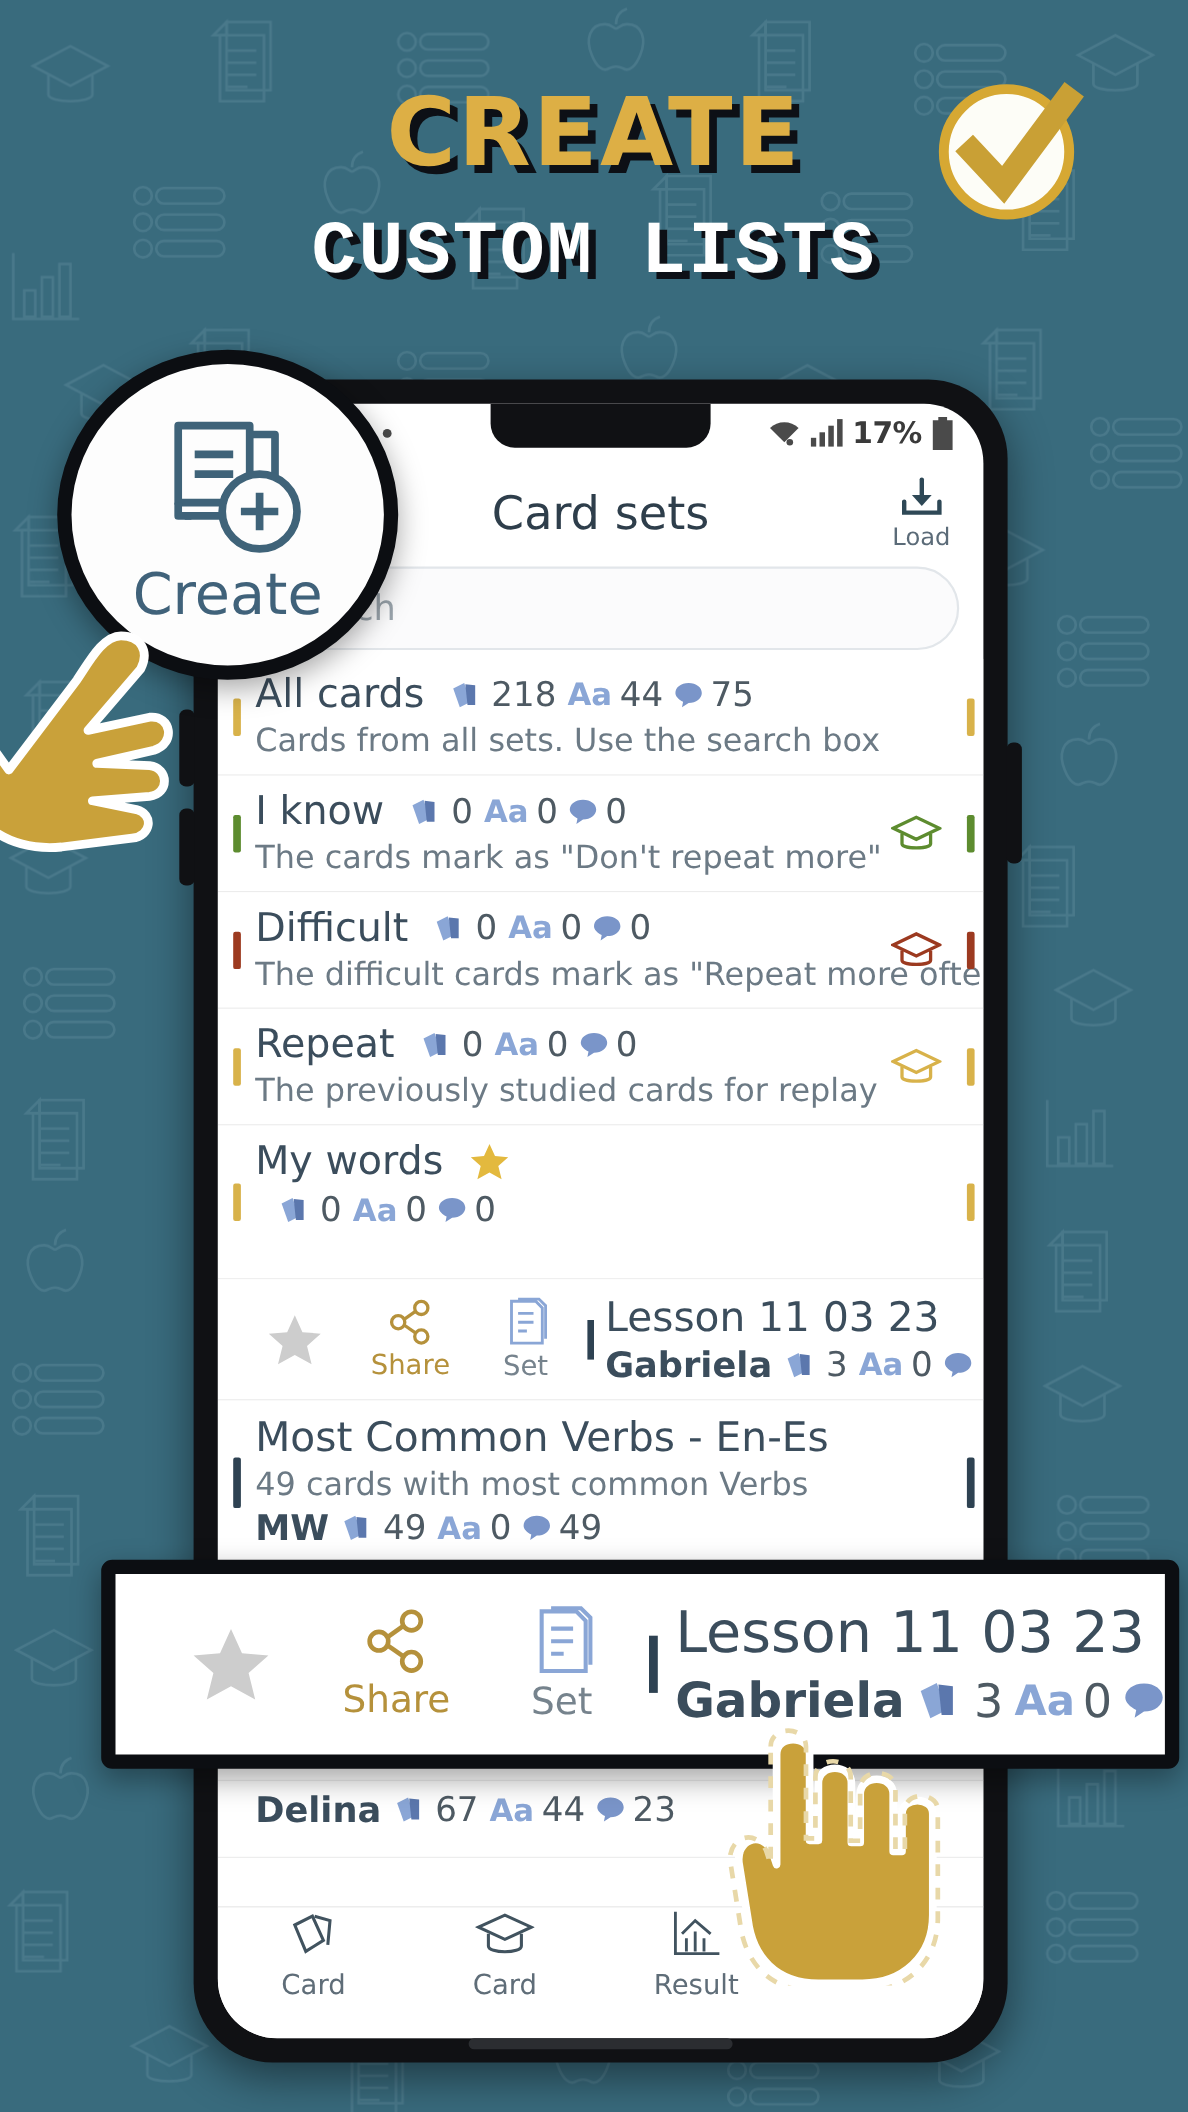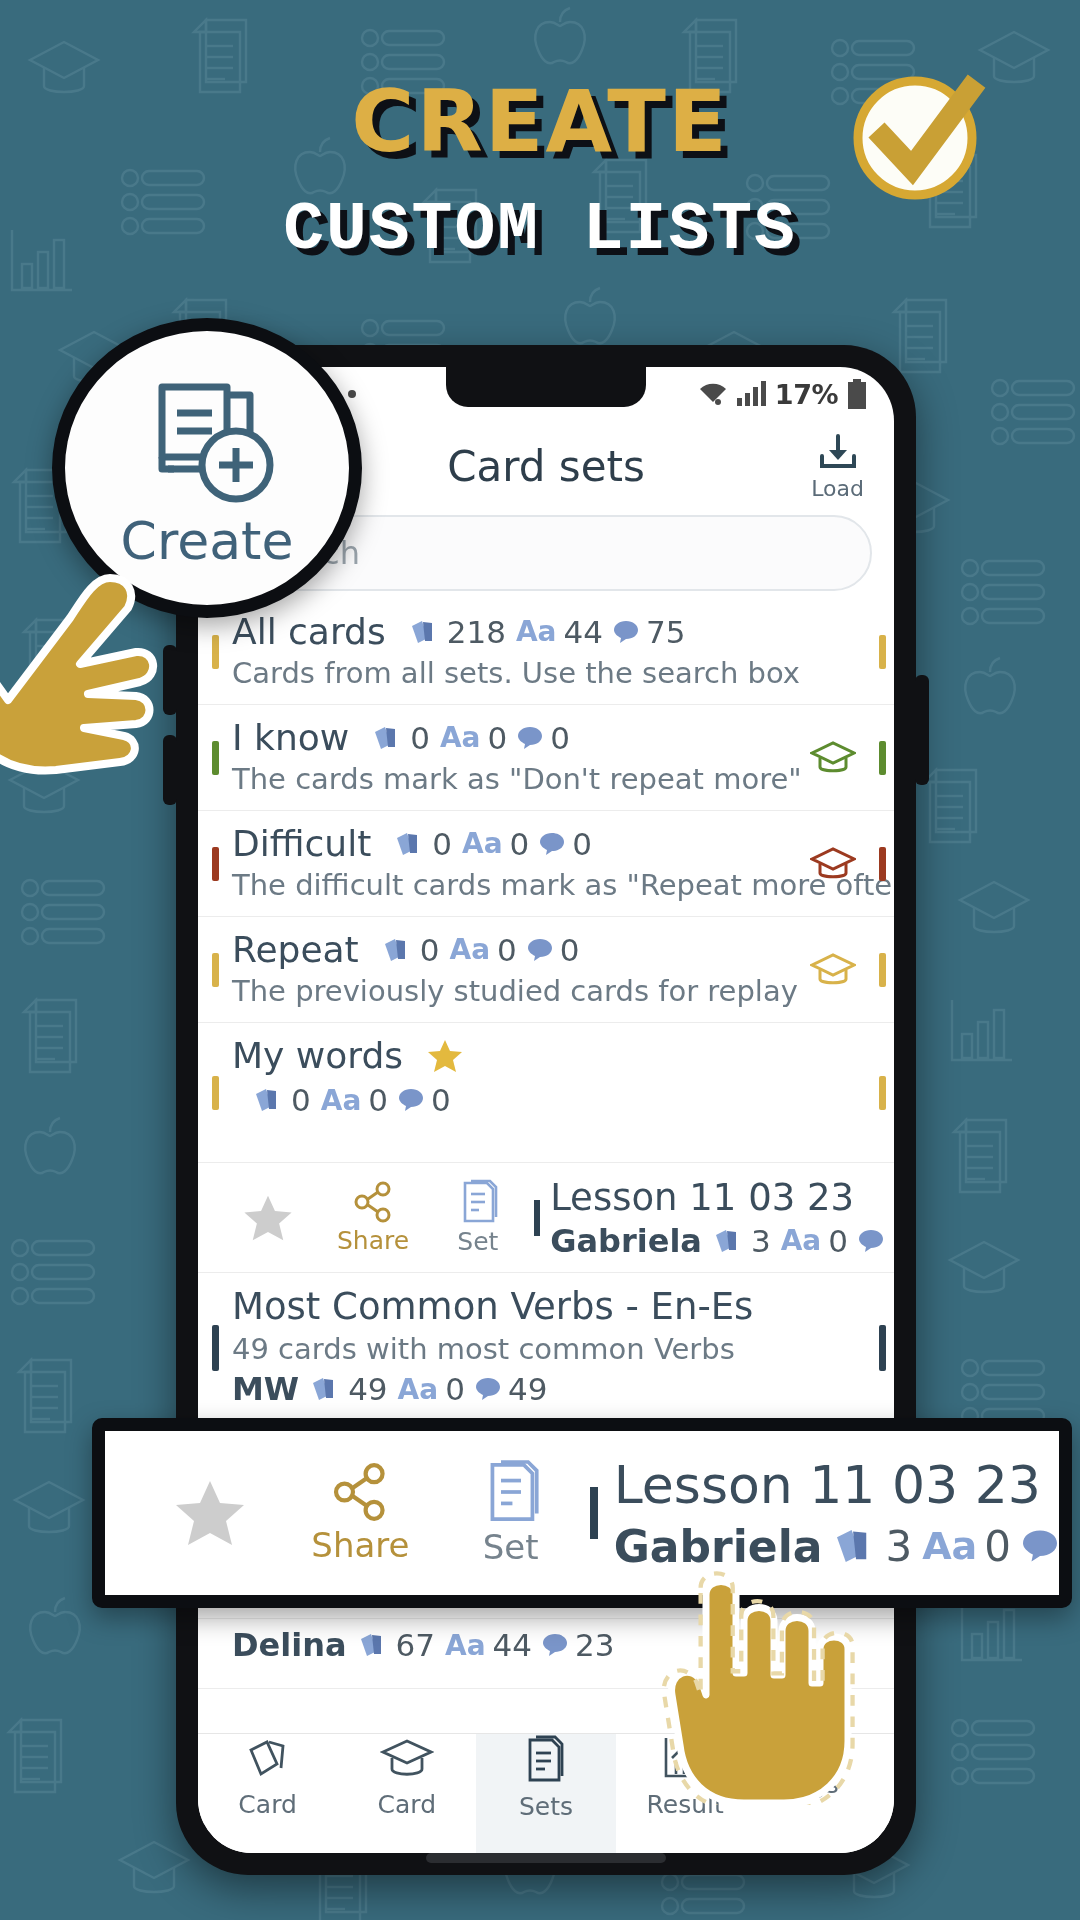--- a/index.html
+++ b/index.html
@@ -628,32 +628,20 @@
       </div>
       <div class="navitem">
         <svg width="54" height="50" viewBox="0 0 54 50">
           <g stroke="#41535f" stroke-width="2.8" fill="none">
             <path d="M3 18 L27 7 L51 18 L27 29 Z"></path>
               <path d="M12 24 V35 C12 42 42 42 42 35 V24"></path>
           </g>
         </svg>
         <span>Card</span>
       </div>
-      <div class="navitem active">
-        <svg width="46" height="52" viewBox="0 0 46 52">
-          <g stroke="#2e4252" stroke-width="2.8" fill="none">
-            <path d="M7 6 H29 L36 13 V46 H7 Z"></path>
-              <path d="M13 3 H32 L39 10 V42"></path>
-            <line x1="13" y1="19" x2="28" y2="19"></line>
-              <line x1="13" y1="27" x2="28" y2="27"></line>
-            <line x1="13" y1="35" x2="22" y2="35"></line>
-          </g>
-        </svg>
-        <span>Sets</span>
-      </div>
       <div class="navitem">
         <svg width="50" height="50" viewBox="0 0 50 50">
           <g stroke="#41535f" stroke-width="2.6" fill="none">
             <path d="M6 4 V42 H46"></path>
               <path d="M12 24 L24 12 L38 24"></path>
             <line x1="16" y1="40" x2="16" y2="28"></line>
               <line x1="24" y1="40" x2="24" y2="22"></line>
             <line x1="32" y1="40" x2="32" y2="28"></line>
           </g>
         </svg>

